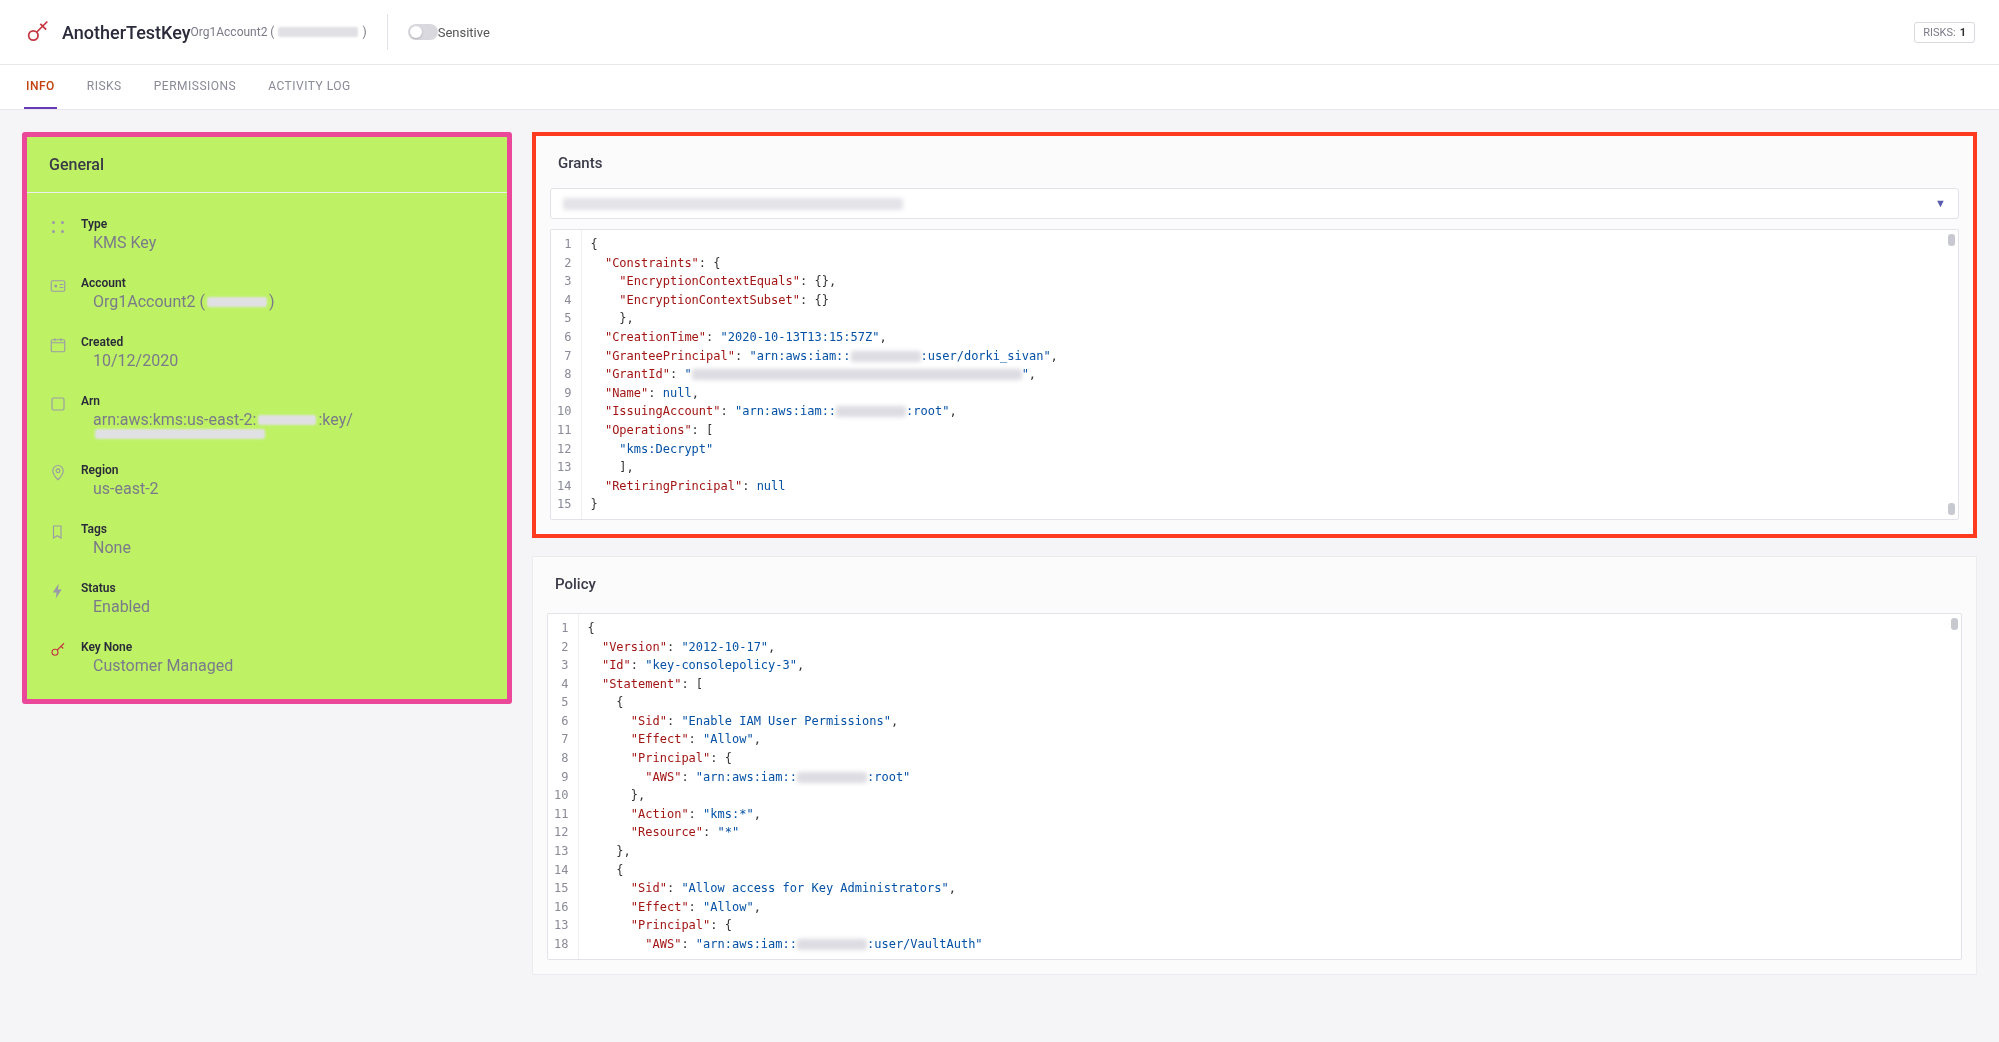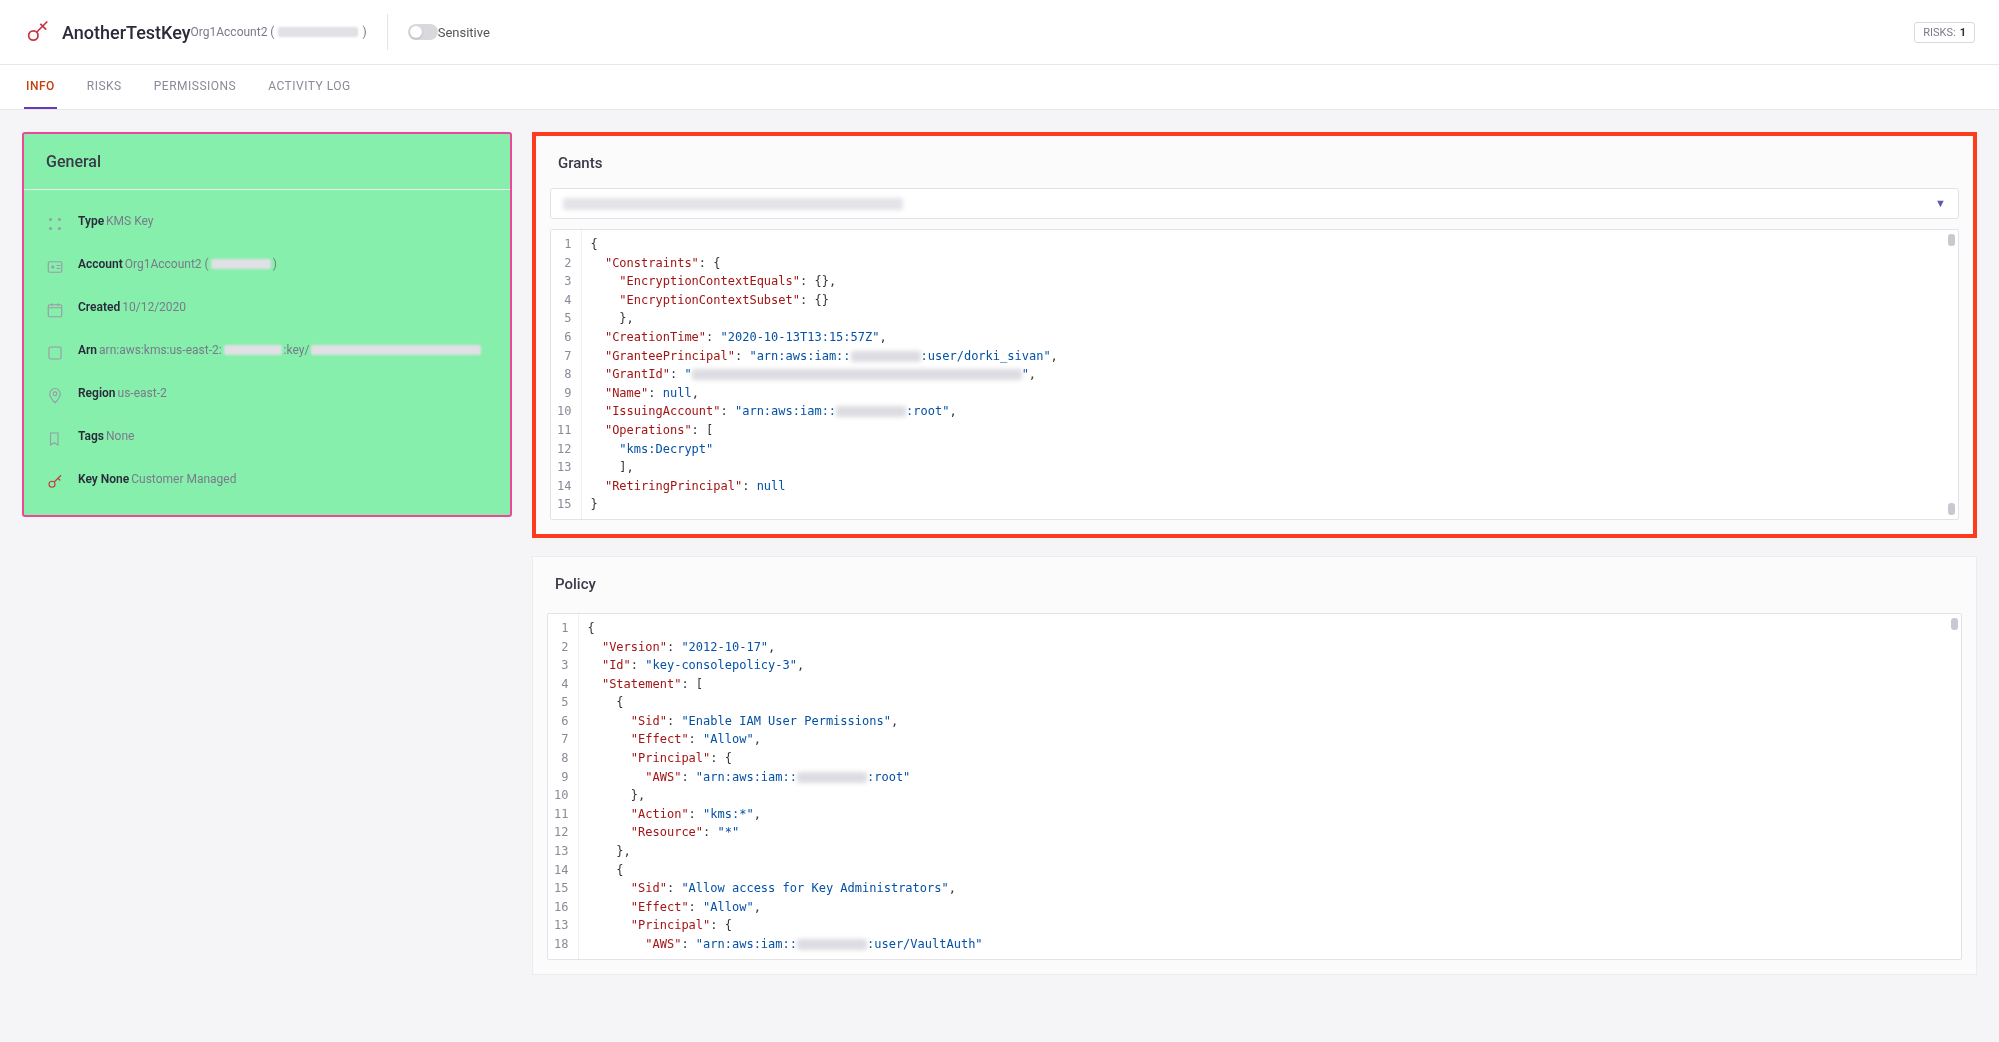--- a/index.html
+++ b/index.html
@@ -14,28 +14,28 @@
 .toggle-wrap { display: flex; align-items: flex-end; }
 .toggle { width: 30px; height: 16px; background: #d8d8de; border-radius: 8px; position: relative; }
 .toggle::after { content:""; position:absolute; width:12px; height:12px; background:#fff; border-radius:50%; top:2px; left:2px; box-shadow:0 1px 2px rgba(0,0,0,.2);}
 .toggle-label { font-size: 13px; color: #555; }
 .risks-badge { margin-left: auto; border:1px solid #d8d8de; border-radius:3px; padding:3px 8px; font-size:11px; color:#7a7a8a; display:flex; align-items:center; gap:4px;}
 .risks-badge b { color:#333; }
 .tabs { background:#fff; padding: 0 24px; border-bottom:1px solid #e8e8ec; display:flex; gap:28px; }
 .tab { padding: 14px 2px; font-size: 12px; letter-spacing:.5px; color:#8a8a98; cursor:pointer; }
 .tab.active { color:#c2410c; border-bottom:2px solid #673ab7; font-weight:500; }
 .content { display:flex; gap:20px; padding:22px; align-items:flex-start; }
-.left-panel { width: 490px; background:#86efac; border:2px solid #ec4899; border-radius:3px; padding:0; }
+.left-panel { width: 490px; background:#bef264; border:5px solid #ec4899; border-radius:3px; padding:0; }
 .panel-title { font-size:16px; font-weight:500; color:#3a3a48; padding:18px 22px; border-bottom:1px solid #eee; }
 .info-list { padding: 12px 0; }
 .info-row { display:flex; align-items:flex-start; padding: 12px 22px; gap:14px; }
 .info-icon { width:18px; height:18px; color:#9a9aa8; flex-shrink:0; margin-top:1px; }
-.info-text { display:flex; gap:2px; }
+.info-text { display:flex; flex-direction:column; gap:2px; }
 .info-label { font-size:12px; font-weight:600; color:#2a2a3a; }
-.info-value { font-size:12px; color:#7a7a8a; word-break:break-all; display:flex; align-items:center; flex-wrap:wrap; }
+.info-value { font-size:16px; color:#7a7a8a; word-break:break-all; display:flex; align-items:center; flex-wrap:wrap;margin-left:12px; }
 .info-value .redact { display:inline-block; height:10px; background:#e0e0e5; border-radius:2px; filter:blur(1px); margin:0 2px; }
 .right-col { flex:1; display:flex; flex-direction:column; gap:18px; }
 .card { background:#fbfbfc; border:1px solid #ececf0; border-radius:0; }
 .card.highlight { border:4px solid #ff3b1f; }
 .card-title { font-size:15px; font-weight:500; color:#3a3a48; padding:18px 22px 10px; }
 .selector { margin:6px 14px 10px; background:#fff; border:1px solid #e2e2e8; border-radius:3px; padding:8px 12px; display:flex; align-items:center; justify-content:space-between; }
 .selector .blur-text { width:340px; height:12px; background:#e3e3e8; filter:blur(2px); border-radius:2px; }
 .chev { color:#5b5bb0; font-size:11px; }
 .code-block { margin:0 14px 14px; background:#fff; border:1px solid #e2e2e8; border-radius:2px; position:relative; overflow:hidden; font-family: "SFMono-Regular", Consolas, Menlo, monospace; font-size:12px; }
 .code-inner { display:flex; }
@@ -155,20 +155,31 @@
         </div>
         <div class="info-row">
           <span class="info-icon">
             <svg viewBox="0 0 24 24" width="18" height="18" fill="none" stroke="currentColor" stroke-width="1.5">
               <path d="M6 4h10v16l-5-3-5 3z"></path>
             </svg>
           </span>
           <div class="info-text">
             <div class="info-label">Tags</div>
             <div class="info-value">None</div>
+          </div>
+        </div>
+        <div class="info-row">
+          <span class="info-icon">
+            <svg viewBox="0 0 24 24" width="18" height="18" fill="currentColor">
+              <path d="M13 2L5 14h5l-1 8 8-12h-5z"></path>
+            </svg>
+          </span>
+          <div class="info-text">
+            <div class="info-label">Status</div>
+            <div class="info-value">Enabled</div>
           </div>
         </div>
         <div class="info-row">
           <span class="info-icon">
             <svg viewBox="0 0 24 24" width="18" height="18" fill="none" stroke="#c43842" stroke-width="1.5">
               <circle cx="8" cy="15" r="4"></circle>
               <path d="M11 12L20 3M16 7l3 3"></path>
             </svg>
           </span>
           <div class="info-text">

